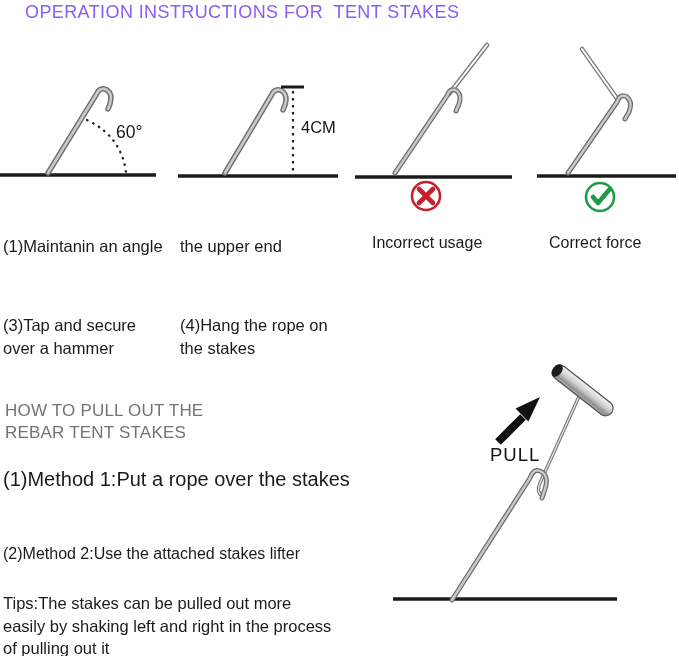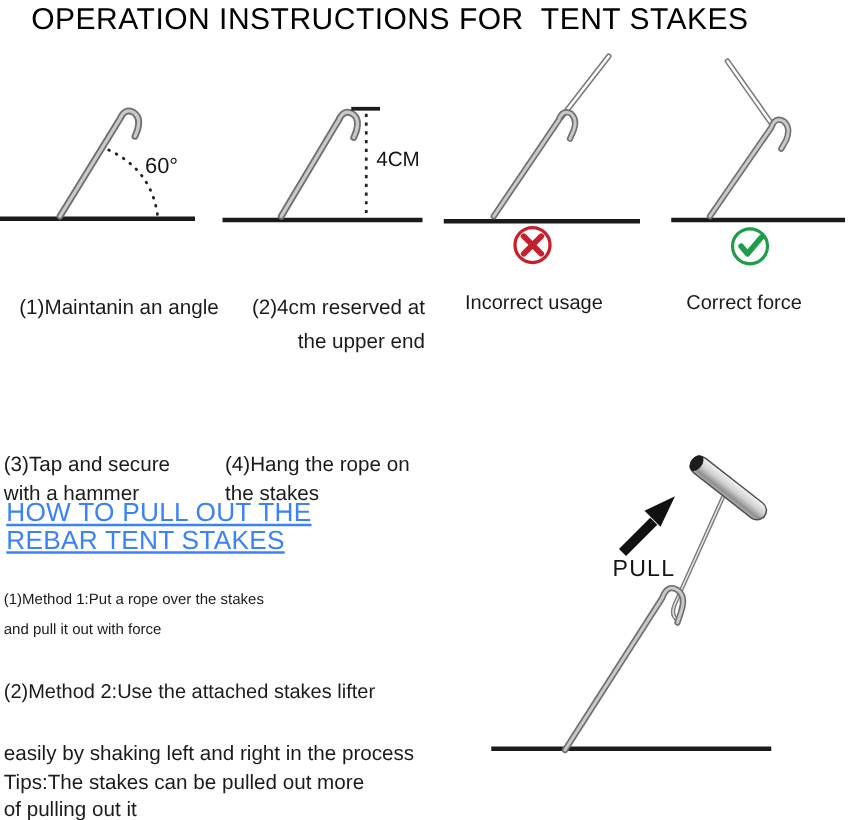--- a/index.html
+++ b/index.html
@@ -3,28 +3,28 @@
 <meta charset="utf-8">
 <style>
   html,body{margin:0;padding:0;}
   body{
     width:679px;height:656px;position:relative;background:#ffffff;
     font-family:"Liberation Sans", sans-serif;color:#1b1b1b;
     -webkit-font-smoothing:antialiased;overflow:hidden;
   }
   .abs{position:absolute;}
   .title{
-    left:25px;top:2px;font-size:24px;letter-spacing:.4px;
-    white-space:pre;color:#000000;
+    left:25px;top:2px;font-size:18px;letter-spacing:.4px;
+    white-space:pre;color:#8b5cf6;
   }
-  .cap{font-size:16.5px;line-height:27px;text-align:right;}
-  .cap2{font-size:16.5px;line-height:23px;margin-top:47px;}
+  .cap{font-size:16.5px;line-height:27px;}
+  .cap2{font-size:16.5px;line-height:23px;}
   .single{font-size:16px;white-space:nowrap;}
-  .h2{font-size:21px;line-height:21.5px;letter-spacing:.2px;color:#3b82f6;text-decoration:underline;}
-  .body2{font-size:12px;line-height:24px;}
+  .h2{font-size:17px;line-height:21.5px;letter-spacing:.2px;color:#737373;}
+  .body2{font-size:20px;line-height:24px;}
   .tips{font-size:16.5px;line-height:22.5px;}
   svg{display:block;overflow:visible;}
   svg text{font-family:"Liberation Sans", sans-serif;fill:#161616;}
 </style>
 </head>
 <body>
 
 <div class="abs title">OPERATION INSTRUCTIONS FOR  TENT STAKES</div>
 
 <svg class="abs" style="left:0;top:60px" width="170" height="160" viewBox="0 0 170 160">
@@ -66,50 +66,48 @@
   <g>
     <circle cx="90" cy="157" r="14" fill="#ffffff" stroke-width="2.6" stroke="#1f9c49"></circle>
     <path d="M83 157 L88 163 L99 150" fill="none" stroke-width="4.6" stroke-linecap="round" stroke-linejoin="round" stroke="#1f9c49"></path>
   </g>
 </svg>
 
 <div class="abs cap" style="left:3px;top:233px;width:172px">
   <div>(1)Maintanin an angle</div>
 </div>
 <div class="abs cap" style="left:180px;top:233px;width:160px">
-  <div>(2)4cm reserved at</div>
   <div>the upper end</div>
 </div>
 <div class="abs single" style="left:372px;top:234px">Incorrect usage</div>
 <div class="abs single" style="left:549px;top:234px">Correct force</div>
 
 <div class="abs cap2" style="left:3px;top:314px;width:160px">
   <div>(3)Tap and secure</div>
-  <div>with a hammer</div>
+  <div>over a hammer</div>
 </div>
 <div class="abs cap2" style="left:180px;top:314px;width:170px">
   <div>(4)Hang the rope on</div>
   <div>the stakes</div>
 </div>
 
 <div class="abs h2" style="left:5px;top:400px">
   <div>HOW TO PULL OUT THE</div>
   <div>REBAR TENT STAKES</div>
 </div>
 
 <div class="abs body2" style="left:3px;top:467px">
   <div>(1)Method 1:Put a rope over the stakes</div>
-  <div>and pull it out with force</div>
 </div>
 
 <div class="abs single" style="left:3px;top:545px">(2)Method 2:Use the attached stakes lifter</div>
 
 <div class="abs tips" style="left:3px;top:592px">
+  <div>Tips:The stakes can be pulled out more</div>
   <div>easily by shaking left and right in the process</div>
-  <div>Tips:The stakes can be pulled out more</div>
   <div>of pulling out it</div>
 </div>
 
 <svg class="abs" style="left:380px;top:360px" width="299" height="250" viewBox="0 0 299 250">
   <defs>
     <linearGradient id="metal" x1="0" y1="0" x2="0" y2="1">
       <stop offset="0" stop-color="#f4f4f4"></stop>
       <stop offset="0.45" stop-color="#cfcfcf"></stop>
       <stop offset="0.8" stop-color="#8f8f8f"></stop>
       <stop offset="1" stop-color="#b5b5b5"></stop>

